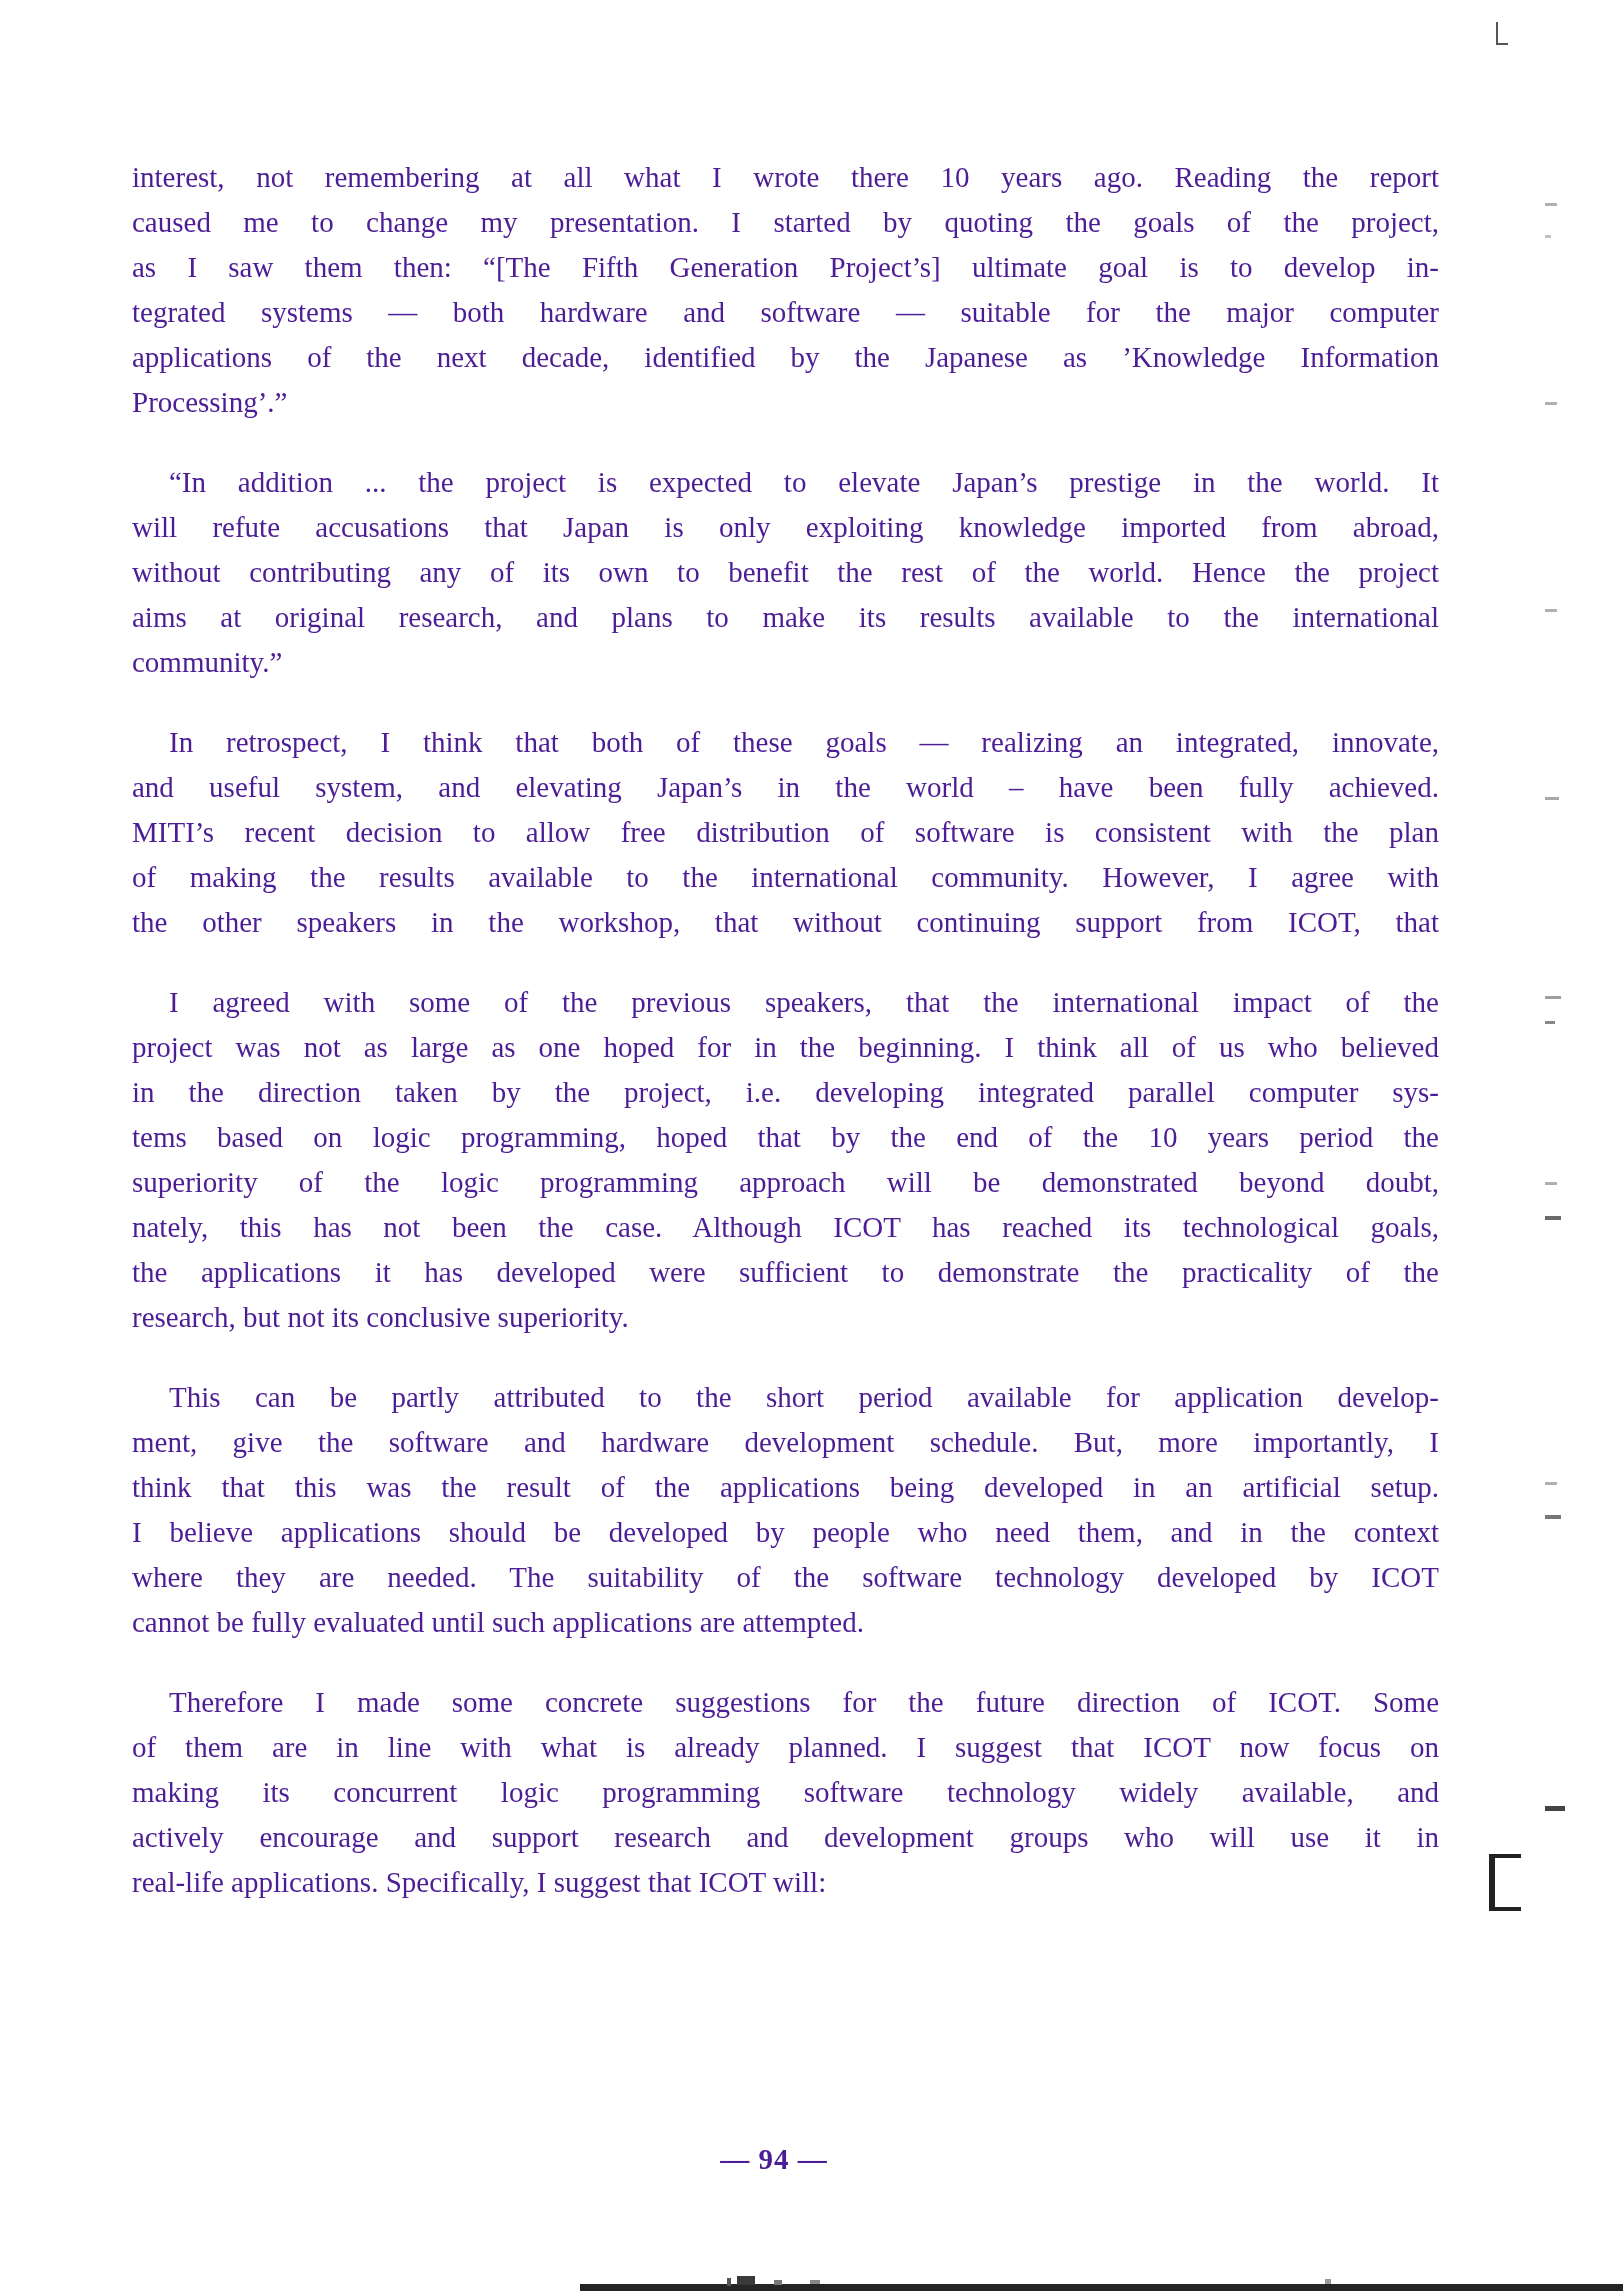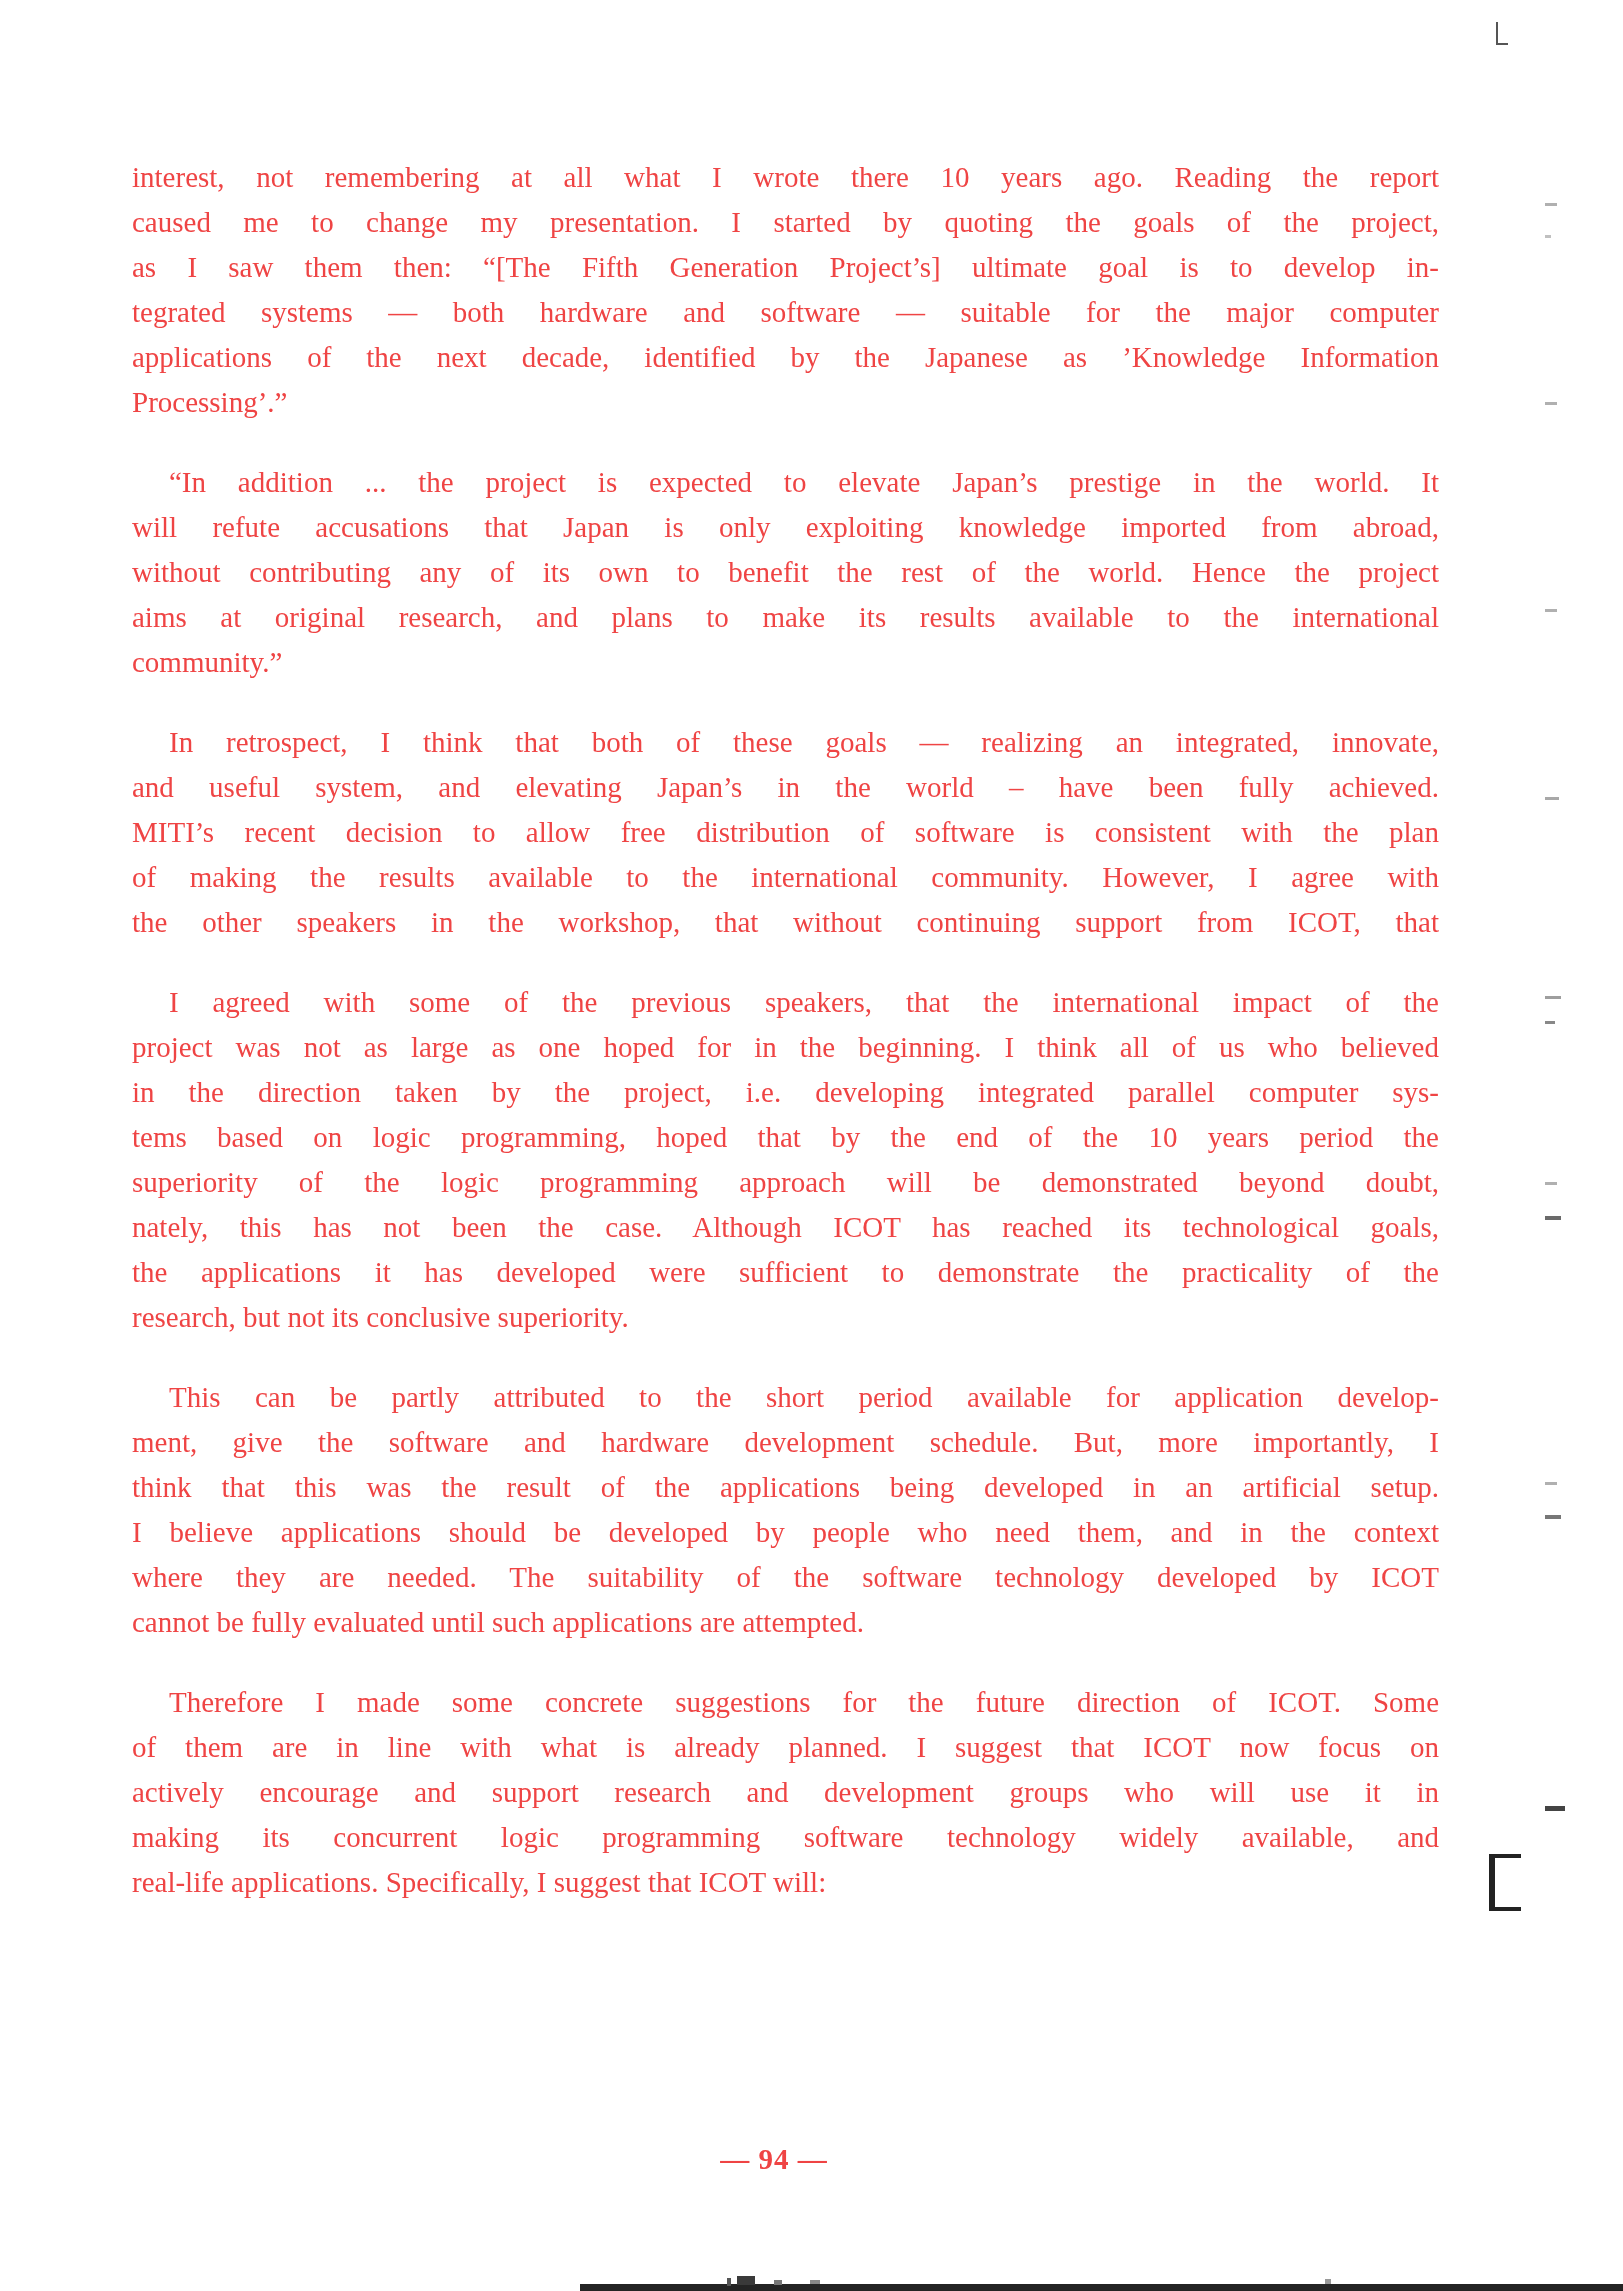--- a/index.html
+++ b/index.html
@@ -3,21 +3,21 @@
 <meta charset="utf-8">
 <style>
   html, body { margin: 0; padding: 0; background: #e8e8e8; }
   .page {
     position: relative;
     width: 1623px;
     height: 2292px;
     background: #ffffff;
     overflow: hidden;
     font-family: "Liberation Serif", "DejaVu Serif", serif;
-    color: #ef4444;
+    color: #4c1d95;
   }
   .textcol {
     position: absolute;
     left: 132px;
     top: 155px;
     width: 1307px;
     font-size: 29px;
     line-height: 45px;
   }
   .paragraph { margin-bottom: 35px; }
@@ -94,22 +94,22 @@
         <div class="tline first">This can be partly attributed to the short period available for application develop-</div>
         <div class="tline">ment, give the software and hardware development schedule. But, more importantly, I</div>
         <div class="tline">think that this was the result of the applications being developed in an artificial setup.</div>
         <div class="tline">I believe applications should be developed by people who need them, and in the context</div>
         <div class="tline">where they are needed. The suitability of the software technology developed by ICOT</div>
         <div class="tline last">cannot be fully evaluated until such applications are attempted.</div>
       </div>
       <div class="paragraph indent">
         <div class="tline first">Therefore I made some concrete suggestions for the future direction of ICOT. Some</div>
         <div class="tline">of them are in line with what is already planned. I suggest that ICOT now focus on</div>
+        <div class="tline">making its concurrent logic programming software technology widely available, and</div>
         <div class="tline">actively encourage and support research and development groups who will use it in</div>
-        <div class="tline">making its concurrent logic programming software technology widely available, and</div>
         <div class="tline last">real-life applications. Specifically, I suggest that ICOT will:</div>
       </div>
     </div>
 
   <div class="pageno">— 94 —</div>
 
   <div class="artifact corner-mark"></div>
 
   <div class="artifact dash" style="top:203px;width:11.8px;"></div>
   <div class="artifact dash" style="top:235px;width:5.9px;background:#c0c0c0;"></div>

